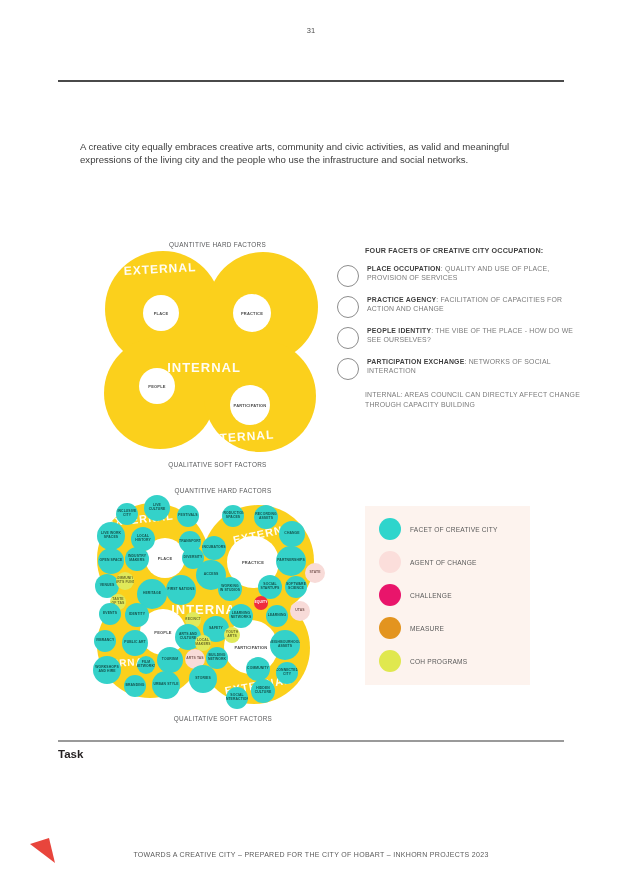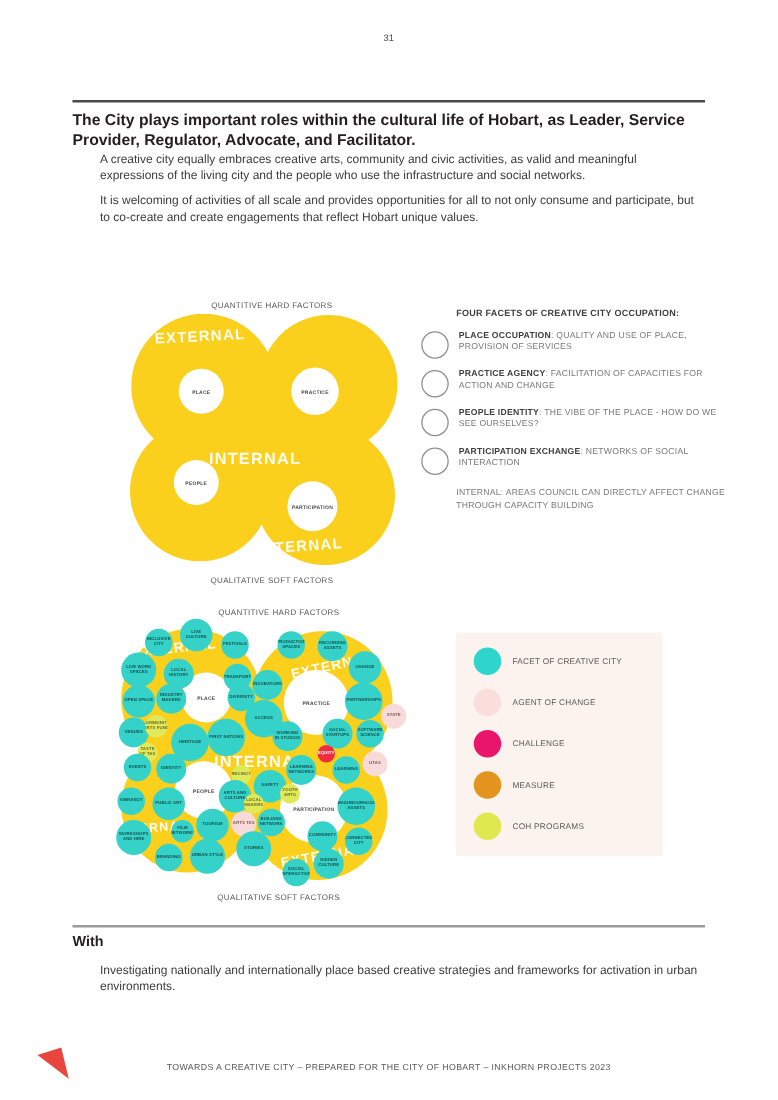--- a/index.html
+++ b/index.html
@@ -3,21 +3,21 @@
 <meta charset="utf-8">
 <style>
   html,body{margin:0;padding:0;background:#ffffff;}
   .page{position:relative;width:622px;height:880px;background:#ffffff;overflow:hidden;
         font-family:Liberation Sans, sans-serif;color:#404040;}
   .pagenum{position:absolute;top:26px;left:0;width:622px;text-align:center;font-size:7.5px;color:#4d4d4d;}
   .rule-top{position:absolute;left:58px;top:80px;width:506px;height:2px;background:#4a4a4a;}
   .rule-task{position:absolute;left:58px;top:740px;width:506px;height:2px;background:#9a9a9a;}
   .heading{position:absolute;left:58px;top:88px;width:505px;font-size:12.6px;font-weight:bold;
            line-height:1.3;color:#231f20;}
-  .bodycopy{position:absolute;left:80px;top:121px;width:478px;font-size:9.6px;line-height:1.38;color:#3d3d3d;}
+  .bodycopy{position:absolute;left:80px;top:140px;width:478px;font-size:9.6px;line-height:1.38;color:#3d3d3d;}
   .bodycopy p{margin:0 0 7px 0;}
   
   .caption{position:absolute;width:100%;text-align:center;font-size:6.4px;letter-spacing:.3px;color:#58595b;}
   .region-label{position:absolute;color:rgba(255,255,255,.95);font-weight:bold;letter-spacing:1px;
                 transform:translate(-50%,-50%);white-space:nowrap;}
   .anchor{position:absolute;background:#ffffff;border-radius:50%;display:flex;align-items:center;
           justify-content:center;text-align:center;font-size:4px;font-weight:600;color:#4a4a4a;
           letter-spacing:.2px;}
   
   .diagram1{position:absolute;left:100px;top:241px;width:235px;height:234px;}
@@ -60,25 +60,23 @@
           letter-spacing:.3px;color:#5a5a5a;}
 </style>
 </head>
 <body>
 
 <div class="page">
 
   <div class="pagenum">31</div>
   <div class="rule-top"></div>
 
-  <div class="heading">The City plays important roles within the cultural life of Hobart, as Leader, Service Provider, Regulator, Advocate, and Facilitator.</div>
 
   <div class="bodycopy">
     <p>A creative city equally embraces creative arts, community and civic activities, as valid and meaningful expressions of the living city and the people who use the infrastructure and social networks.</p>
-    <p>It is welcoming of activities of all scale and provides opportunities for all to not only consume and participate, but to co-create and create engagements that reflect Hobart unique values.</p>
   </div>
 
   <div class="diagram1">
     <div class="caption top">QUANTITIVE HARD FACTORS</div>
     <svg width="235" height="208" viewBox="0 0 235 208">
       <g fill="#FBD01C">
         <circle cx="63" cy="58" r="58"></circle>
         <circle cx="163" cy="56" r="55"></circle>
         <circle cx="60" cy="142" r="56"></circle>
         <circle cx="160" cy="145" r="56"></circle>
@@ -208,23 +206,22 @@
         <div class="legend-swatch" style="background: rgb(227, 148, 31);"></div>
         <div class="legend-label">MEASURE</div>
       </div>
       <div class="legend-item">
         <div class="legend-swatch" style="background: rgb(224, 232, 79);"></div>
         <div class="legend-label">COH PROGRAMS</div>
       </div>
     </div>
 
   <div class="rule-task"></div>
-  <div class="task-title">With</div>
+  <div class="task-title">Task</div>
   <div class="task-copy">
-    <p>Investigating nationally and internationally place based creative strategies and frameworks for activation in urban environments.</p>
   </div>
 
   <div class="logo">
     <svg width="28" height="27" viewBox="0 0 28 27">
       <polygon points="1,7 20,1 26,26" fill="#E8453C"></polygon>
     </svg>
   </div>
   <div class="footer">TOWARDS A CREATIVE CITY – PREPARED FOR THE CITY OF HOBART  –  INKHORN PROJECTS 2023</div>
 
 </div>

